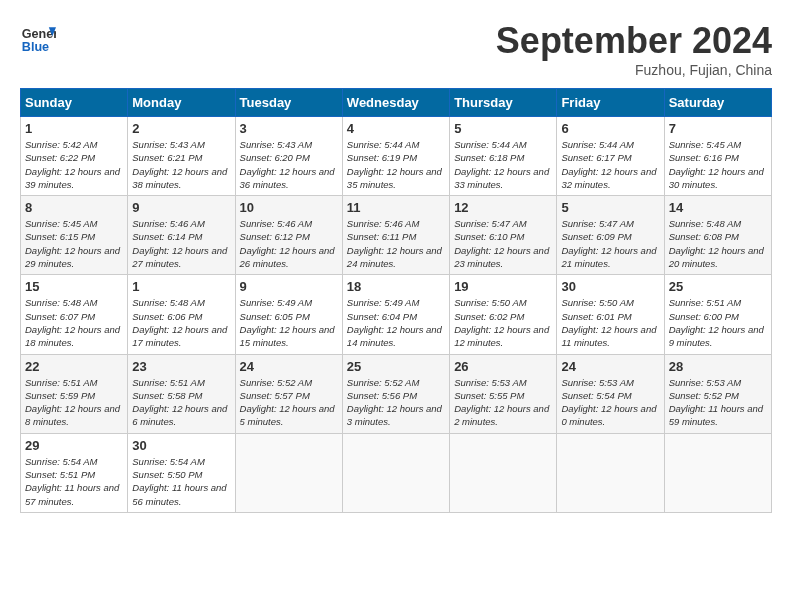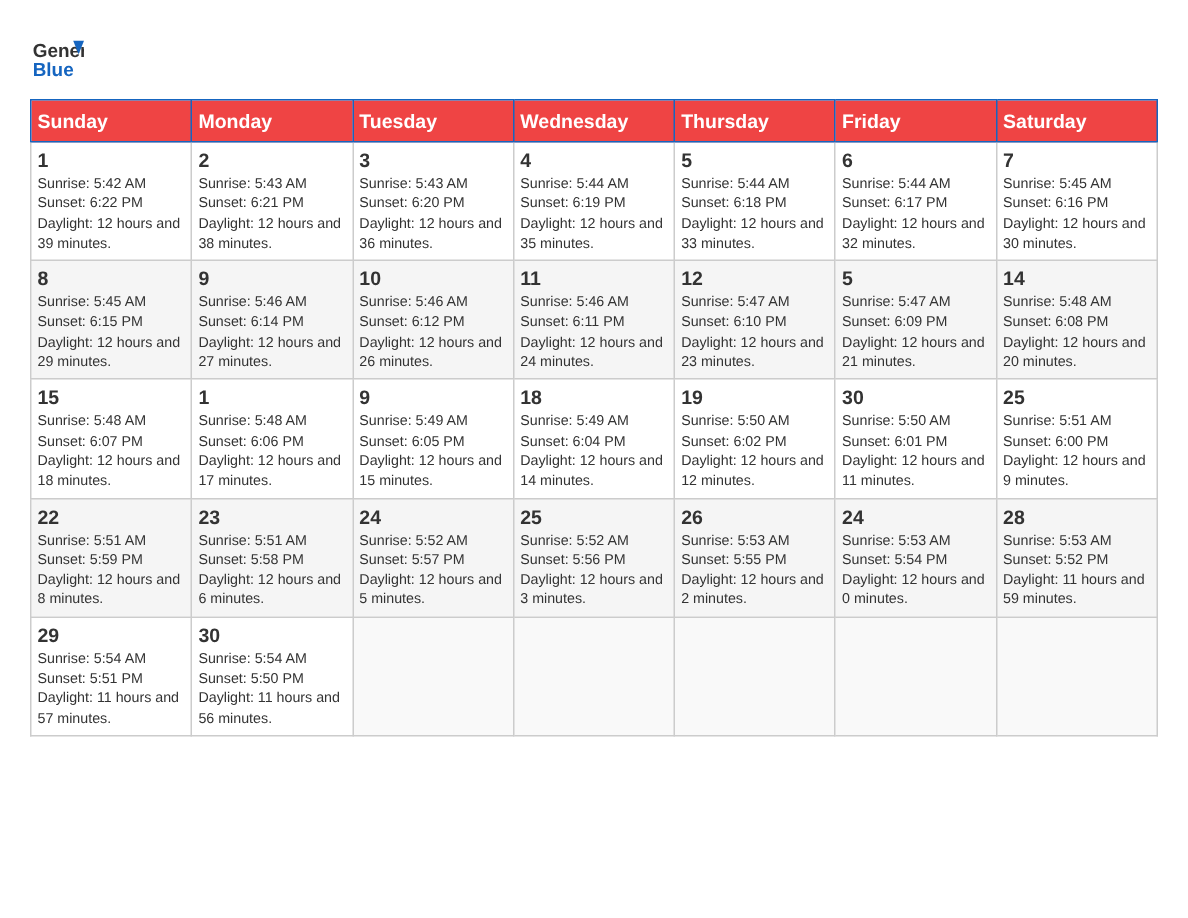--- a/index.html
+++ b/index.html
@@ -36,21 +36,21 @@
     .subtitle {
       font-size: 14px;
       color: #555;
     }
     table {
       width: 100%;
       border-collapse: collapse;
       font-size: 10px;
     }
     thead tr th {
-      background: #ef4444;
+      background: #0369a1;
       color: #fff;
       padding: 6px 4px;
       text-align: left;
       font-size: 13px;
       font-weight: bold;
       border: 1px solid #1565c0;
     }
     td {
       border: 1px solid #ccc;
       vertical-align: top;
@@ -66,35 +66,40 @@
       font-size: 13px;
       font-weight: bold;
       color: #333;
       display: block;
       margin-bottom: 2px;
     }
     .day-info {
       color: #333;
       font-size: 9.5px;
       line-height: 1.4;
+      font-style: italic;
     }
     .empty-cell {
       background: #f9f9f9;
     }
   </style>
 </head>
 <body>
 
 <div class="header">
   <div class="logo">
     <svg class="logo-icon" viewBox="0 0 40 40">
       <text x="2" y="20" font-size="14" font-weight="bold" fill="#333">General</text>
       <text x="2" y="34" font-size="14" font-weight="bold" fill="#1565c0">Blue</text>
       <polygon points="32,8 40,8 36,18" fill="#1565c0"></polygon>
     </svg>
+  </div>
+  <div class="title-block">
+    <div class="month-title">September 2024</div>
+    <div class="subtitle">Fuzhou, Fujian, China</div>
   </div>
 </div>
 
 <table>
   <thead>
     <tr>
       <th>Sunday</th>
       <th>Monday</th>
       <th>Tuesday</th>
       <th>Wednesday</th>

